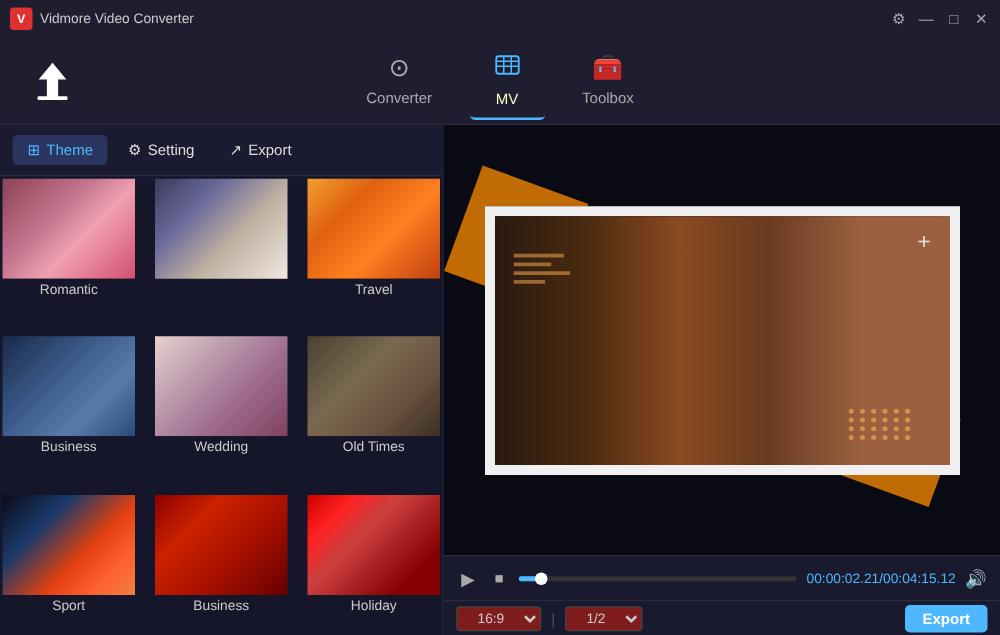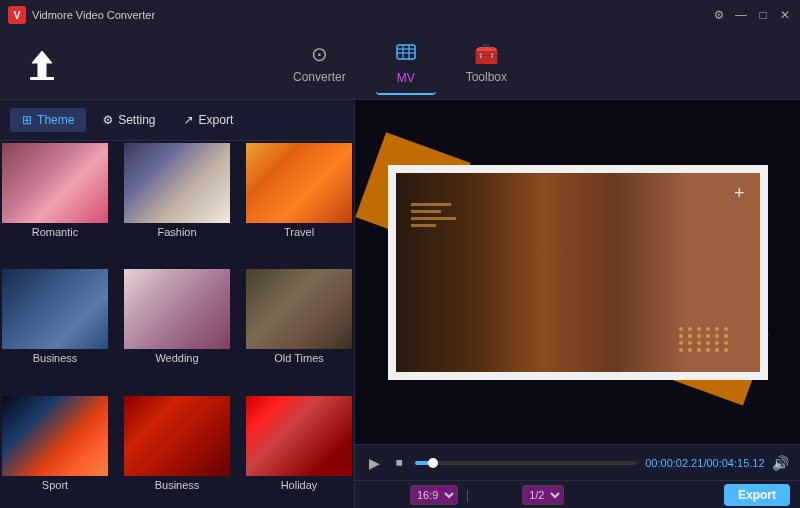--- a/index.html
+++ b/index.html
@@ -320,28 +320,27 @@
       background: #4db8ff;
       color: #fff;
       border: none;
       padding: 4px 14px;
       border-radius: 4px;
       cursor: pointer;
       font-size: 12px;
       font-weight: bold;
     }
     .ratio-select {
-      background: #701a75;
+      background: #7f1d1d;
       color: #ccc;
       border: 1px solid #444;
       border-radius: 3px;
       font-size: 11px;
-      padding: 2px 2px;
-      cursor: pointer;
-      margin-left: 45px;
+      padding: 2px 12px;
+      cursor: pointer;
     }
 
     
     .theme-grid::-webkit-scrollbar { width: 4px; }
     .theme-grid::-webkit-scrollbar-track { background: #1a1a2e; }
     .theme-grid::-webkit-scrollbar-thumb { background: #4a4a6a; border-radius: 2px; }
   </style>
 </head>
 <body>
 
@@ -377,21 +376,21 @@
     <div class="nav-tab active">
       <span class="nav-tab-icon">
         <svg width="20" height="20" viewBox="0 0 20 20">
           <rect x="1" y="3" width="18" height="14" rx="2" fill="none" stroke="#4db8ff" stroke-width="1.5"></rect>
           <line x1="1" y1="7" x2="19" y2="7" stroke="#4db8ff" stroke-width="1.2"></line>
           <line x1="1" y1="11" x2="19" y2="11" stroke="#4db8ff" stroke-width="1.2"></line>
           <line x1="7" y1="3" x2="7" y2="17" stroke="#4db8ff" stroke-width="1.2"></line>
           <line x1="13" y1="3" x2="13" y2="17" stroke="#4db8ff" stroke-width="1.2"></line>
         </svg>
       </span>
-      <span style="color:#d946ef;">MV</span>
+      <span style="color:#fef9c3;">MV</span>
     </div>
     <div class="nav-tab">
       <span class="nav-tab-icon">🧰</span>
       <span>Toolbox</span>
     </div>
   </div>
 </div>
 
 <div class="content-area">
 
@@ -411,21 +410,20 @@
       </button>
     </div>
     <div class="theme-grid">
 
     <div class="theme-item">
           <div class="theme-img img-romantic"></div>
           <div class="theme-label">Romantic</div>
         </div>
         <div class="theme-item">
           <div class="theme-img img-fashion"></div>
-          <div class="theme-label">Fashion</div>
         </div>
         <div class="theme-item">
           <div class="theme-img img-travel"></div>
           <div class="theme-label">Travel</div>
         </div>
         <div class="theme-item">
           <div class="theme-img img-business"></div>
           <div class="theme-label">Business</div>
         </div>
         <div class="theme-item">

